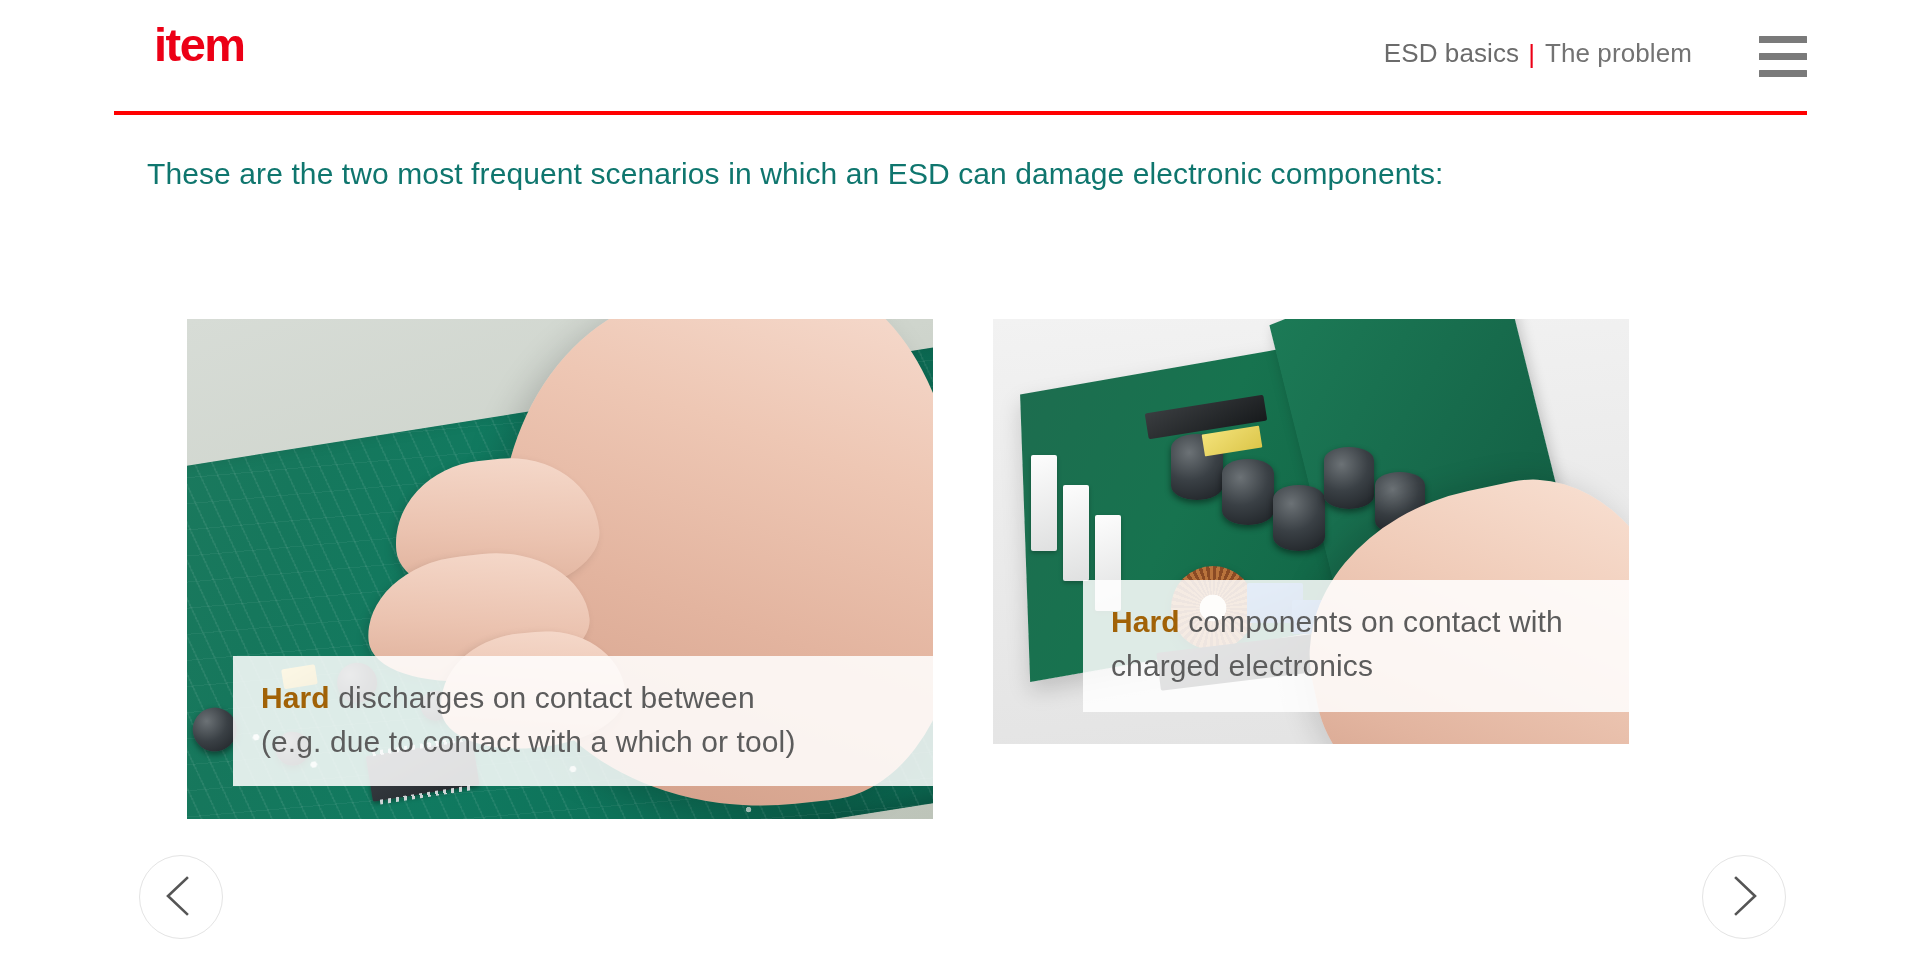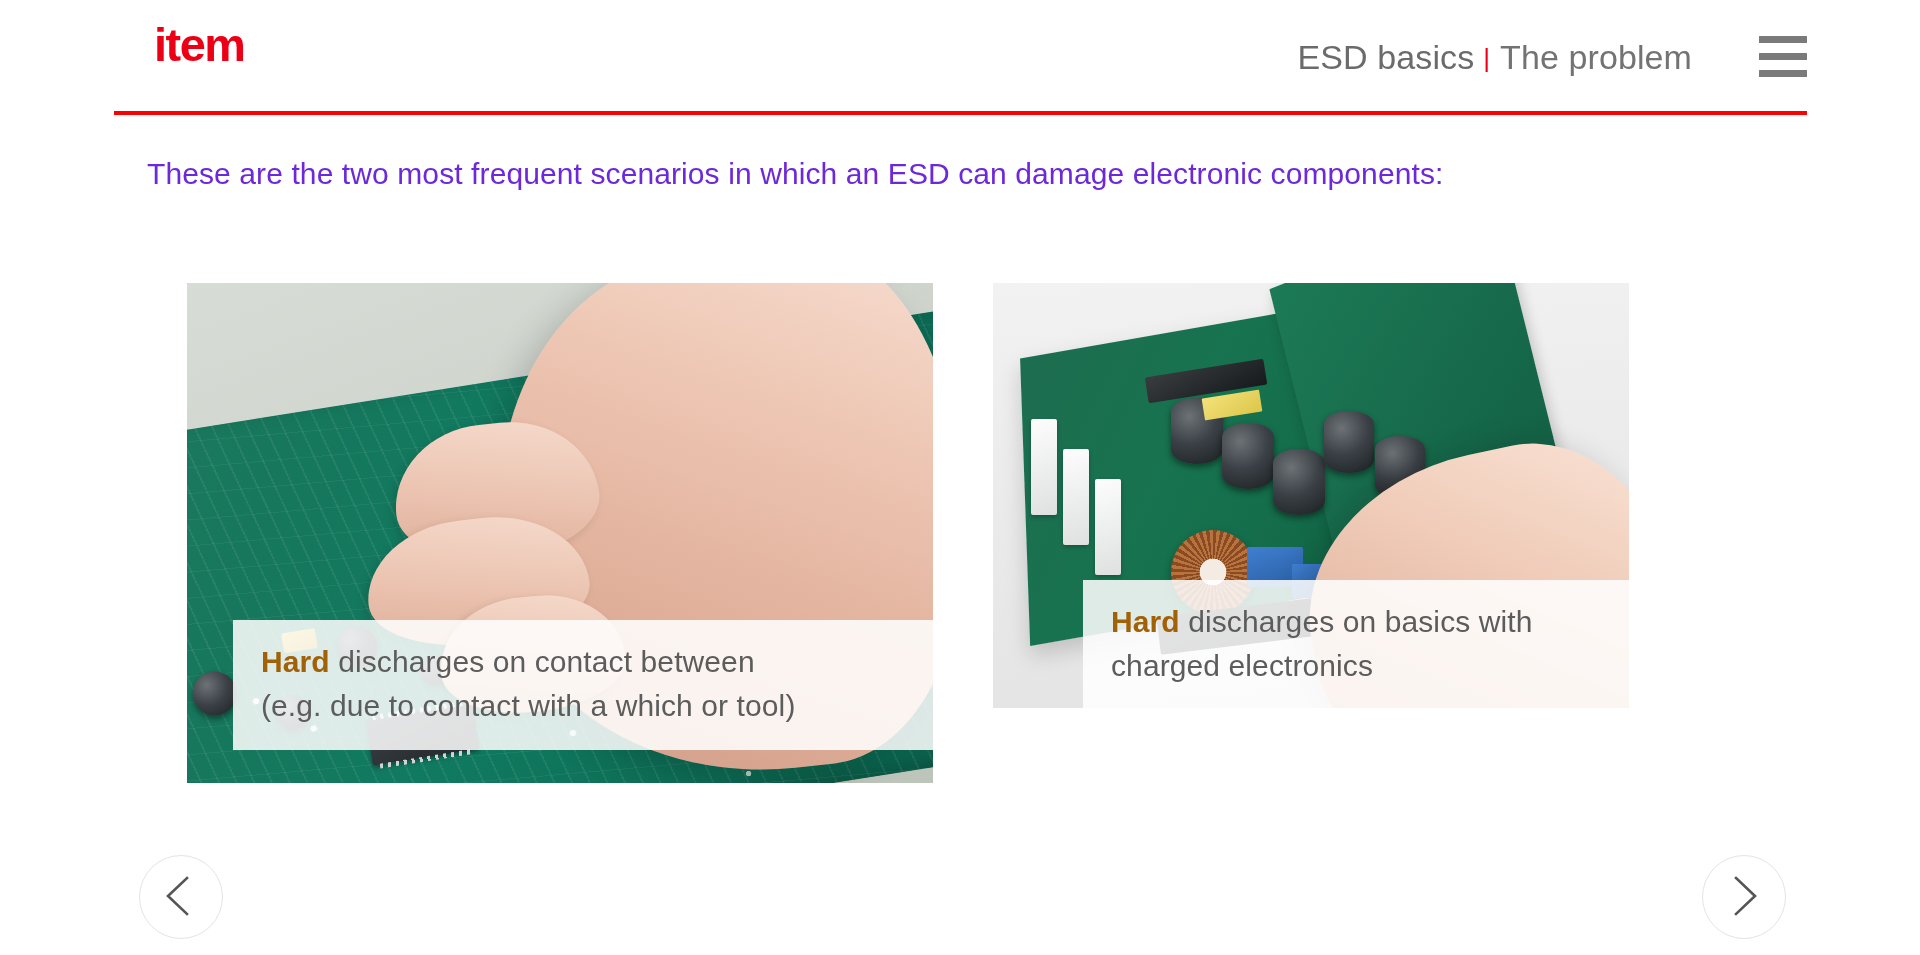--- a/index.html
+++ b/index.html
@@ -56,21 +56,21 @@
   .breadcrumb {
     position: absolute;
     right: 228px;
     top: 38px;
     display: flex;
     align-items: center;
     gap: 0;
     white-space: nowrap;
   }
   .crumb {
-    font-size: 34px;
+    font-size: 26px;
     font-weight: 400;
     color: #6b6b6b;
     letter-spacing: 0.1px;
     text-decoration: none;
     cursor: pointer;
   }
   .crumb-sep {
     color: #ec0016;
     font-size: 26px;
     margin: 0 10px 0 9px;
@@ -106,21 +106,21 @@
     background: #ff0000;
   }
 
   
   .intro {
     position: absolute;
     left: 147px;
     top: 157px;
     font-size: 30px;
     font-weight: 400;
-    color: #6d28d9;
+    color: #0f766e;
     letter-spacing: 0.1px;
     white-space: nowrap;
   }
 
   
   .cards {
     position: absolute;
     left: 0;
     top: 283px;
     width: 1920px;
@@ -130,20 +130,21 @@
   .card {
     position: absolute;
   }
   .card-left  { left: 187px; top: 0;  width: 746px; }
   .card-right { left: 993px; top: 0;  width: 636px; }
 
   .photo {
     position: relative;
     overflow: hidden;
     background: #e9eaea;
+    margin-top: 36px;
   }
   .photo-left  { width: 746px; height: 500px; }
   .photo-right { width: 636px; height: 425px; }
 
   
   .pcb-scene {
     position: absolute;
     inset: 0;
     background:
       linear-gradient(160deg, #d7dcd6 0%, #cfd5cd 35%, #c7cdc4 55%, #bdc4b9 100%);
@@ -450,21 +451,21 @@
         <div class="psu-conn-black" style="left:26%; top:76%; width:180px; height:38px; transform:rotate(-7deg);"></div>
 
         <div class="psu-dsub" style="left:66%; top:62%; width:88px; height:42px; transform:rotate(-10deg);"></div>
         <div class="psu-dsub" style="left:58%; top:72%; width:70px; height:30px; transform:rotate(-10deg);"></div>
         <div class="psu-cable" style="left:64%; top:60%; width:180px; height:16px;"></div>
         <div class="psu-hand"></div>
       </div>
     </div>
 
     <div class="caption caption-right">
-      <span class="cap-line"><b>Hard</b><span> discharges on basics with</span></span>
+      <span class="cap-line"><b>Hard</b><span> components on contact with</span></span>
       <span class="cap-line">charged electronics</span>
     </div>
   </div>
 </div>
 
 <div class="footer-nav">
 
   <div class="nav-circle nav-prev">
     <svg width="80" height="80" viewBox="0 0 80 80" aria-hidden="true">
       <polyline points="47,22 28,40 47,58" fill="none" stroke="#555555" stroke-width="2.6" stroke-linecap="square" stroke-linejoin="miter"></polyline>

